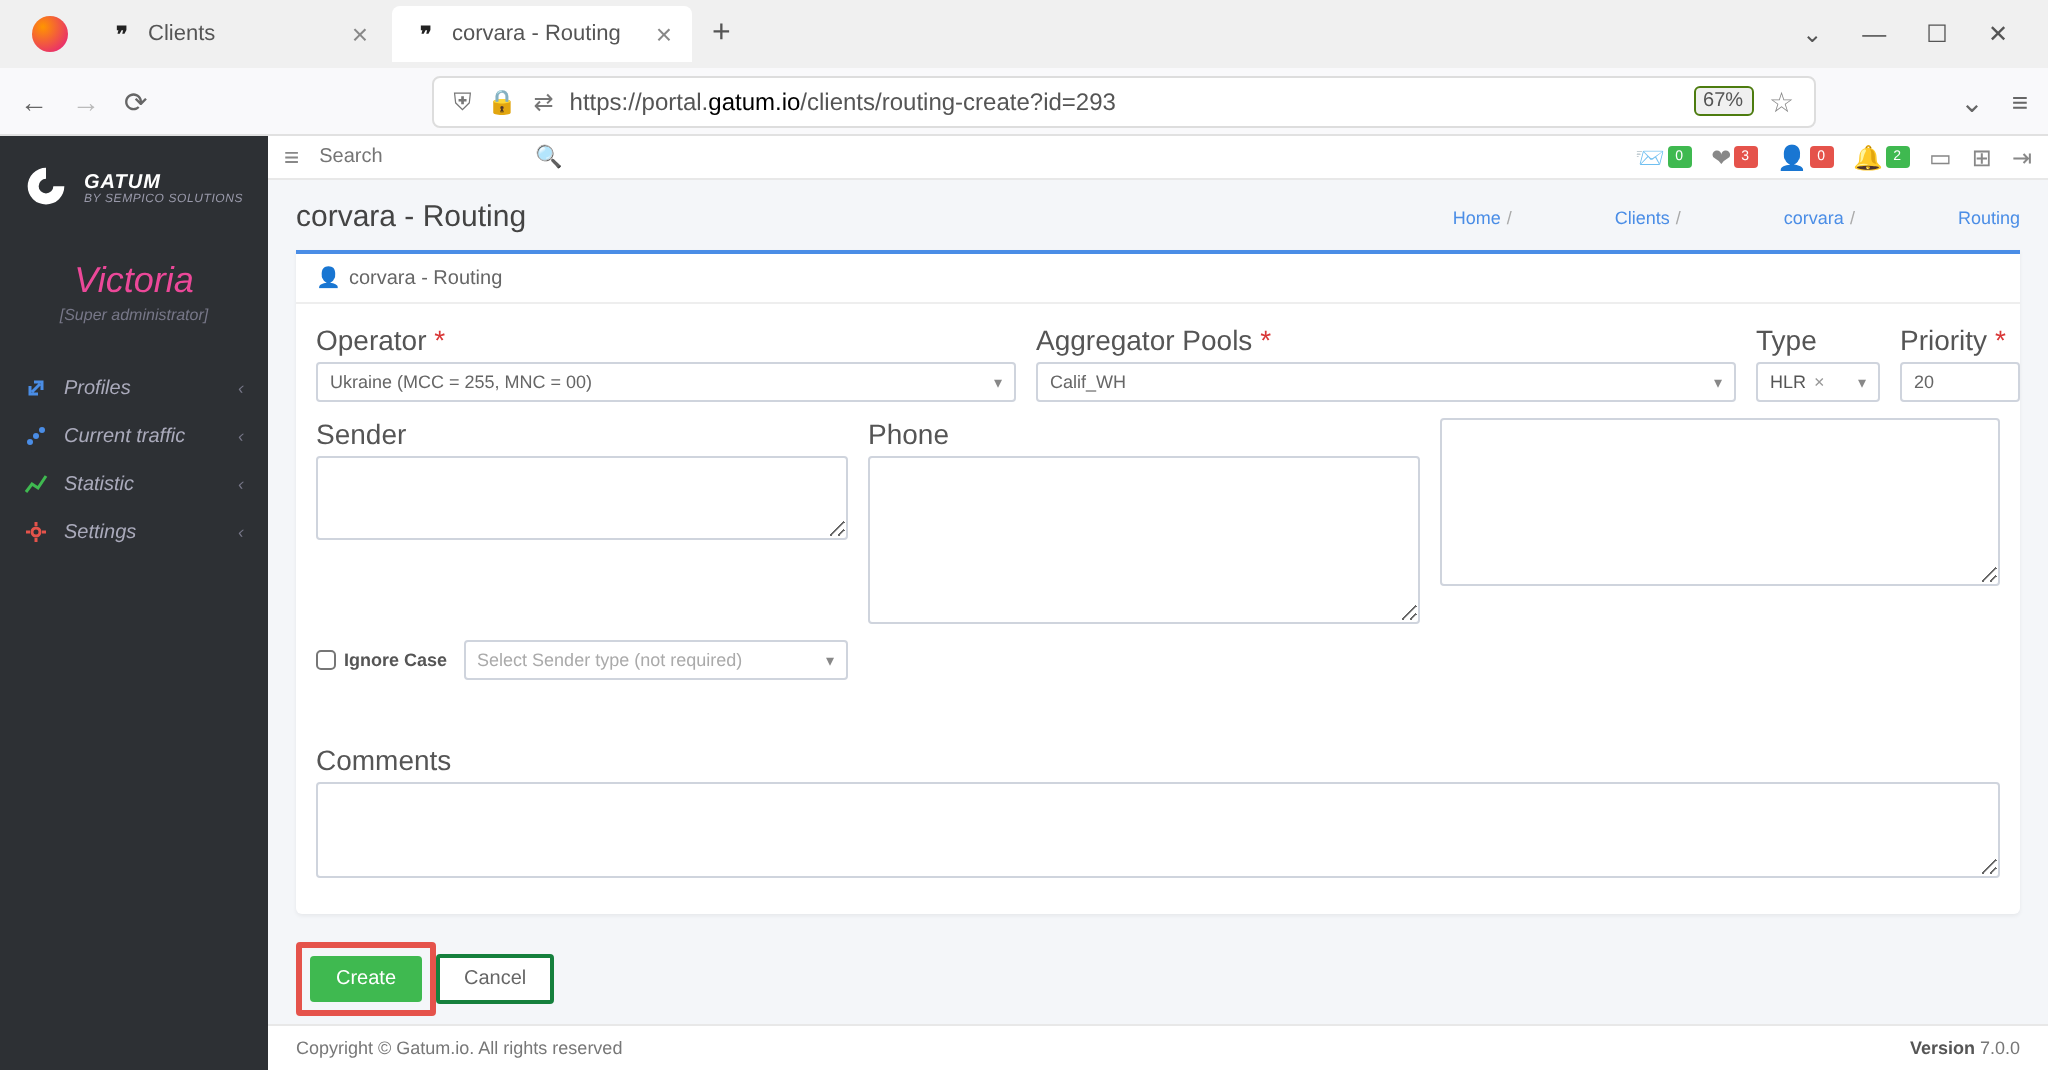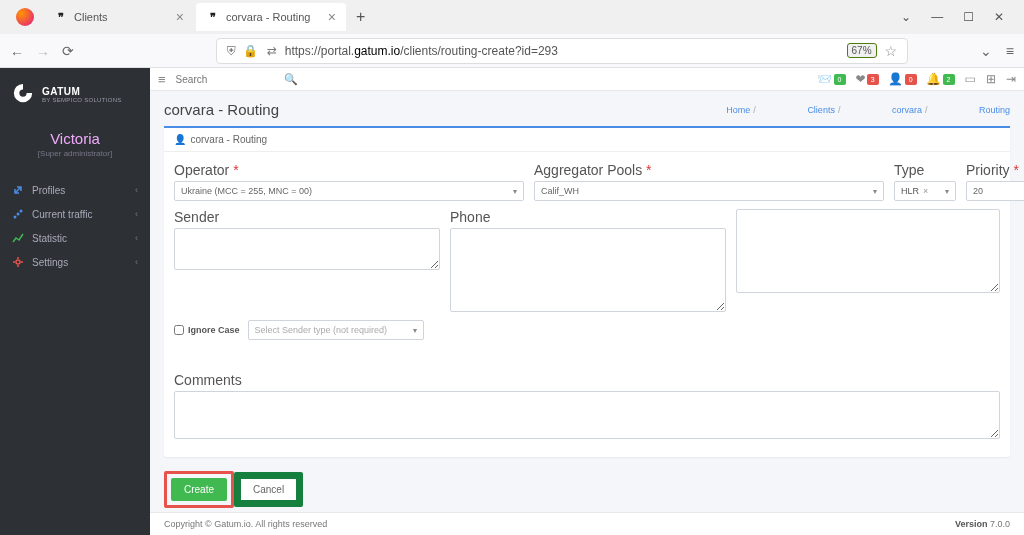--- a/index.html
+++ b/index.html
@@ -22,27 +22,27 @@
 .url-box { flex: 1; display: flex; align-items: center; background: #fff; border: 1px solid #ddd; border-radius: 4px; padding: 4px 10px; gap: 8px; color: #555; font-size: 12px; margin: 0 60px 0 130px;}
 .url-box .shield, .url-box .lock, .url-box .toggles { color: #777; font-size: 12px; }
 .url-text { flex: 1; }
 .url-text .domain { color: #000; }
 .zoom-badge { background: #f0f0f0; border: 1px solid #4d7c0f; border-radius: 3px; padding: 1px 4px; font-size: 10px; color: #555;}
 .star { color: #888; font-size: 14px; }
 .right-icons { display: flex; gap: 14px; color: #666; font-size: 14px; align-items: center; }
 
 
 .app { display: flex; height: calc(535px - 68px); }
-.sidebar { width: 150px; background: #2d3034; color: #aab; display: flex; flex-direction: column; padding-top: 10px; }
+.sidebar { width: 134px; background: #2d3034; color: #aab; display: flex; flex-direction: column; padding-top: 10px; font-style: italic; }
 .brand { display: flex; align-items: center; gap: 8px; padding: 4px 12px 12px; }
 .brand-logo { width: 22px; height: 24px; }
 .brand-text { font-size: 10px; font-weight: bold; color: #fff; letter-spacing: 0.5px; line-height: 1.1;}
 .brand-sub { font-size: 6px; color: #99a; letter-spacing: 0.3px;}
 .sb-user { text-align: center; padding: 12px 0 14px; }
-.sb-user-name { color: #f0abfc; font-size: 15px; }
+.sb-user-name { color: #ec4899; font-size: 18px; }
 .sb-user-role { color: #778; font-size: 8px; margin-top: 2px;}
 .sb-nav { margin-top: 6px; }
 .sb-item { display: flex; align-items: center; padding: 6px 12px; color: #aab; font-size: 10px; gap: 8px; }
 .sb-item .chev { margin-left: auto; color: #778; font-size: 9px;}
 .sb-icon { width: 12px; height: 12px; }
 
 .main { flex: 1; background: #f4f6f9; display: flex; flex-direction: column; min-width: 0; }
 .topbar { display: flex; align-items: center; height: 30px; background: #fff; border-bottom: 1px solid #e8e8e8; padding: 0 8px; gap: 8px; }
 .hamburger { color: #888; font-size: 13px; }
 .search-box { flex: 0 0 120px; position: relative; }
@@ -91,21 +91,21 @@
 .checkbox { display: flex; align-items: center; gap: 4px; font-size: 9px; font-weight: bold; color: #555; }
 .checkbox input { width: 10px; height: 10px; }
 .sender-type-sel { flex: 1; }
 
 .row4 .fg { flex: 1; margin-top: 24px; }
 
 .actions { display: flex; gap: 6px; margin: 4px 14px; align-items:center;}
 .highlight-box { border: 3px solid #e5534b; padding: 4px; border-radius: 2px; display: inline-flex;}
 .btn { padding: 5px 12px; font-size: 10px; border-radius: 2px; border: 1px solid transparent; cursor: pointer;}
 .btn-create { background: #3fb950; color: #fff; }
-.btn-cancel { background: #fff; color: #666; border: 7px solid #15803d; }
+.btn-cancel { background: #fff; color: #666; border: 2px solid #15803d; }
 
 .footer { margin-top: auto; background: #fff; border-top: 1px solid #e8e8e8; padding: 6px 14px; display: flex; font-size: 9px; color: #777;}
 .footer .ver { margin-left: auto; }
 .footer .ver b { color: #555; }
 </style>
 </head>
 <body>
 
 <div class="browser-chrome">
   <div class="tab-strip">

